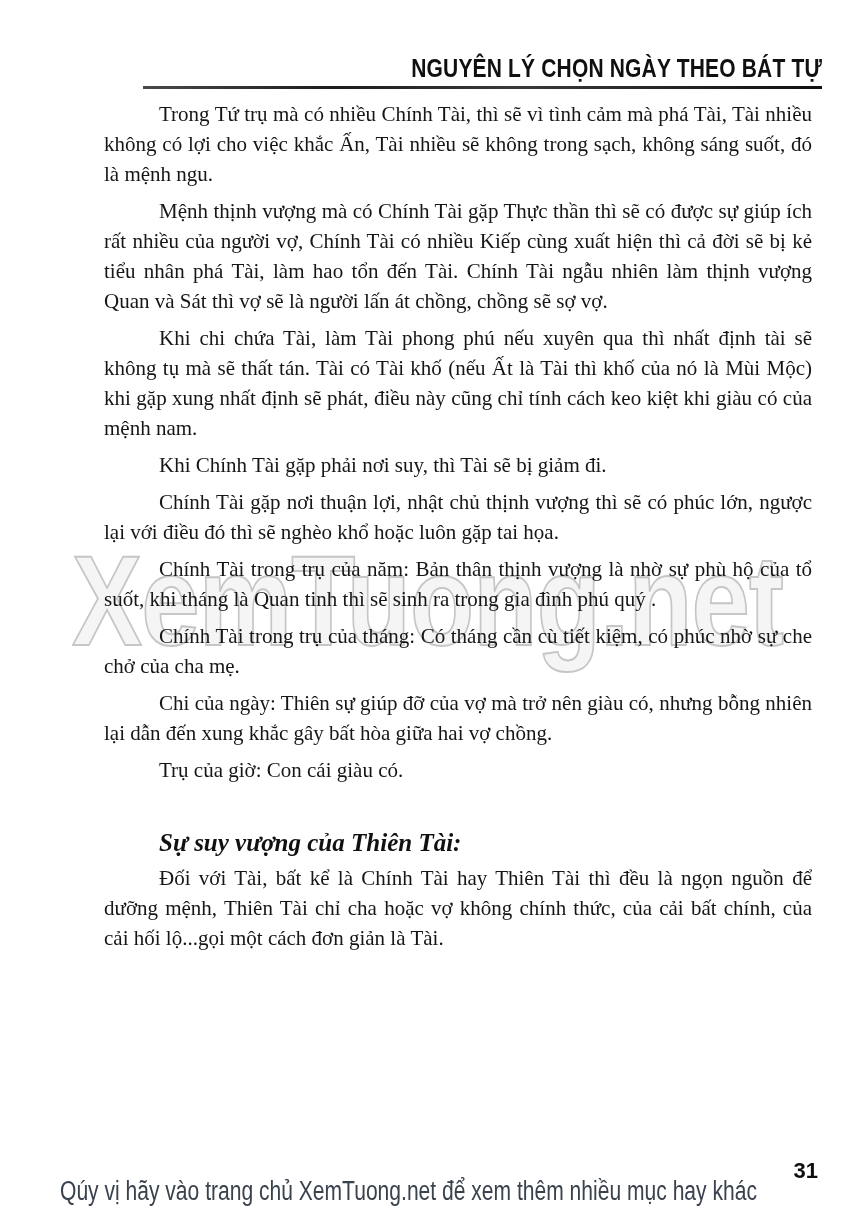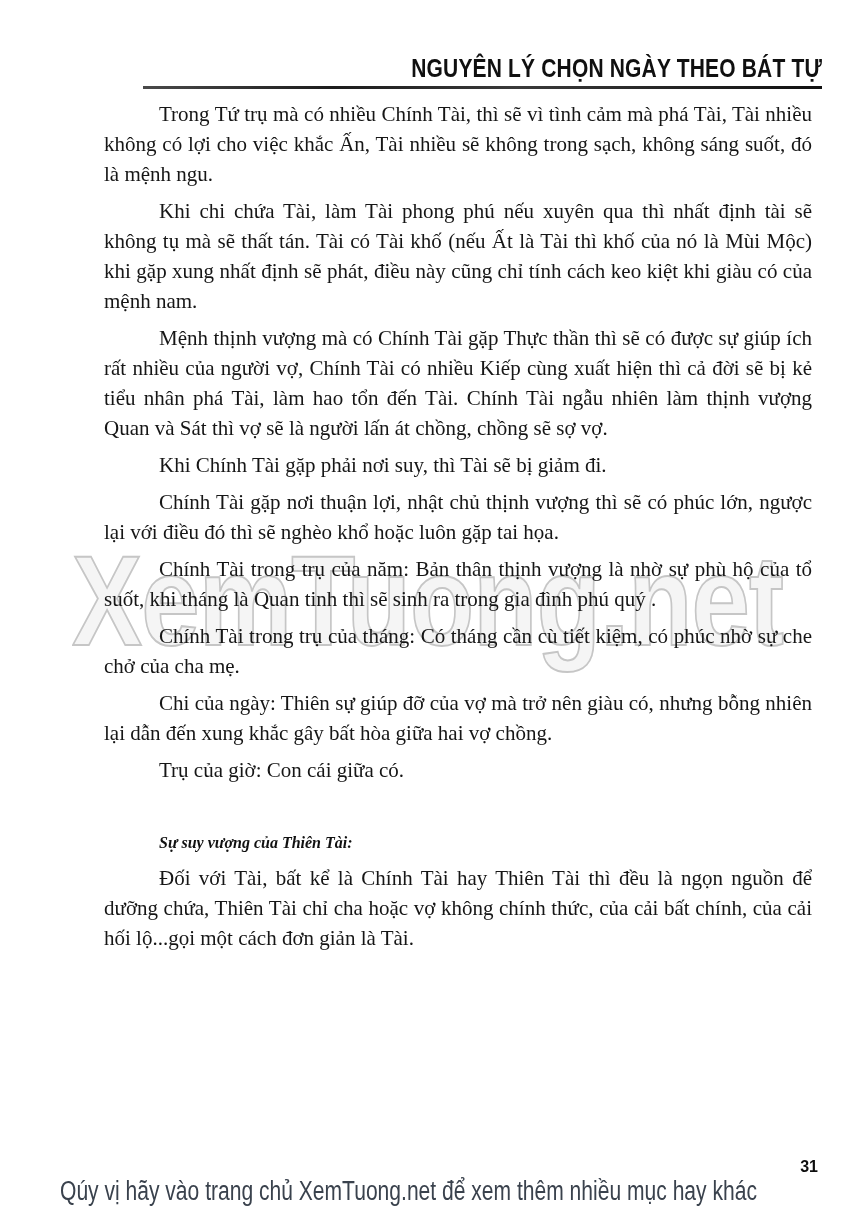--- a/index.html
+++ b/index.html
@@ -59,21 +59,21 @@
     text-align:justify;
     color:#161616;
   }
   .content p{
     margin:0 0 7px 0;
     text-indent:55px;
   }
   .content .section-heading{
     margin:43px 0 5px 0;
     text-indent:55px;
-    font-size:16px;
+    font-size:25px;
     line-height:30px;
     font-weight:bold;
     font-style:italic;
     color:#111;
   }
 
   
   .footer{
     position:absolute;
     top:1174px;left:60px;
@@ -86,46 +86,46 @@
     transform:scaleX(0.78);
     transform-origin:0 50%;
   }
   .footer .brand{color:#3a424d;}
   .page-number{
     position:absolute;
     top:1158px;right:32px;
     z-index:1;
     font-family:"Liberation Sans","DejaVu Sans",sans-serif;
     font-weight:bold;
-    font-size:16px;
+    font-size:22px;
     color:#0e0e0e;
   }
 </style>
 </head>
 <body>
 
 <div class="page">
 
   <div class="header-title">NGUYÊN LÝ CHỌN NGÀY THEO BÁT TỰ</div>
 
   <div class="header-rule"></div>
 
   <div class="watermark">XemTuong.net</div>
 
   <div class="content">
     <p>Trong Tứ trụ mà có nhiều Chính Tài, thì sẽ vì tình cảm mà phá Tài, Tài nhiều không có lợi cho việc khắc Ấn, Tài nhiều sẽ không trong sạch, không sáng suốt, đó là mệnh ngu.</p>
+    <p>Mệnh thịnh vượng mà có Chính Tài gặp Thực thần thì sẽ có được sự giúp ích rất nhiều của người vợ, Chính Tài có nhiều Kiếp cùng xuất hiện thì cả đời sẽ bị kẻ tiểu nhân phá Tài, làm hao tổn đến Tài. Chính Tài ngẫu nhiên làm thịnh vượng Quan và Sát thì vợ sẽ là người lấn át chồng, chồng sẽ sợ vợ.</p>
     <p>Khi chi chứa Tài, làm Tài phong phú nếu xuyên qua thì nhất định tài sẽ không tụ mà sẽ thất tán. Tài có Tài khố (nếu Ất là Tài thì khố của nó là Mùi Mộc) khi gặp xung nhất định sẽ phát, điều này cũng chỉ tính cách keo kiệt khi giàu có của mệnh nam.</p>
-    <p>Mệnh thịnh vượng mà có Chính Tài gặp Thực thần thì sẽ có được sự giúp ích rất nhiều của người vợ, Chính Tài có nhiều Kiếp cùng xuất hiện thì cả đời sẽ bị kẻ tiểu nhân phá Tài, làm hao tổn đến Tài. Chính Tài ngẫu nhiên làm thịnh vượng Quan và Sát thì vợ sẽ là người lấn át chồng, chồng sẽ sợ vợ.</p>
     <p>Khi Chính Tài gặp phải nơi suy, thì Tài sẽ bị giảm đi.</p>
     <p>Chính Tài gặp nơi thuận lợi, nhật chủ thịnh vượng thì sẽ có phúc lớn, ngược lại với điều đó thì sẽ nghèo khổ hoặc luôn gặp tai họa.</p>
     <p>Chính Tài trong trụ của năm: Bản thân thịnh vượng là nhờ sự phù hộ của tổ suốt, khi tháng là Quan tinh thì sẽ sinh ra trong gia đình phú quý .</p>
     <p>Chính Tài trong trụ của tháng: Có tháng cần cù tiết kiệm, có phúc nhờ sự che chở của cha mẹ.</p>
     <p>Chi của ngày: Thiên sự giúp đỡ của vợ mà trở nên giàu có, nhưng bỗng nhiên lại dẫn đến xung khắc gây bất hòa giữa hai vợ chồng.</p>
-    <p>Trụ của giờ: Con cái giữa có.</p>
+    <p>Trụ của giờ: Con cái giàu có.</p>
     <h3 class="section-heading">Sự suy vượng của Thiên Tài:</h3>
-    <p>Đối với Tài, bất kể là Chính Tài hay Thiên Tài thì đều là ngọn nguồn để dưỡng chứa, Thiên Tài chỉ cha hoặc vợ không chính thức, của cải bất chính, của cải hối lộ...gọi một cách đơn giản là Tài.</p>
+    <p>Đối với Tài, bất kể là Chính Tài hay Thiên Tài thì đều là ngọn nguồn để dưỡng mệnh, Thiên Tài chỉ cha hoặc vợ không chính thức, của cải bất chính, của cải hối lộ...gọi một cách đơn giản là Tài.</p>
   </div>
 
   <div class="footer"><span>Qúy vị hãy vào trang chủ </span><span class="brand">XemTuong.net</span><span> để xem thêm nhiều mục hay khác</span></div>
 
   <div class="page-number">31</div>
 
 </div>
 
 </body></html>

